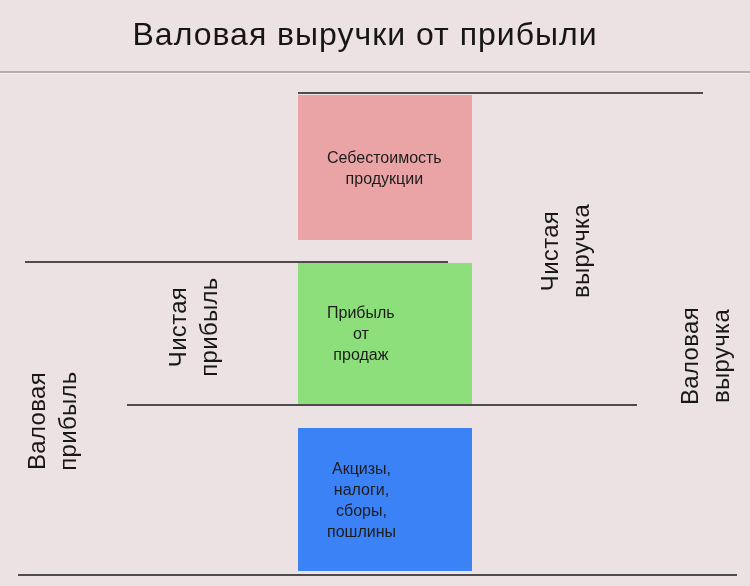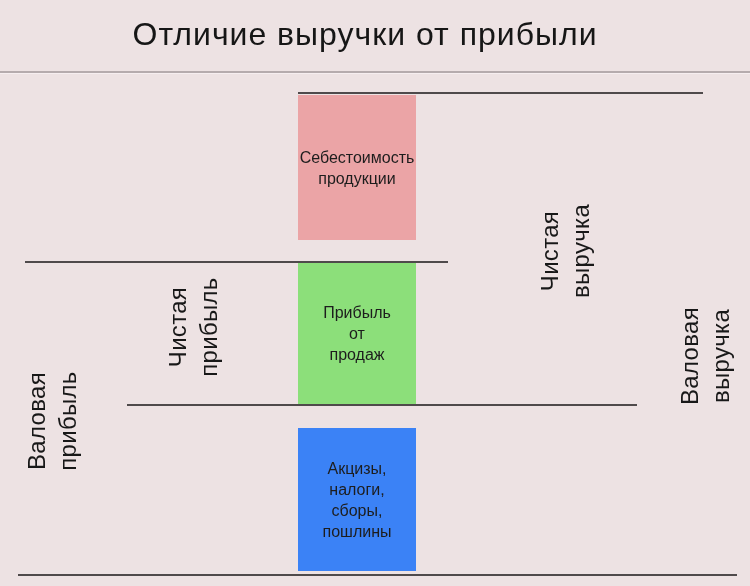--- a/index.html
+++ b/index.html
@@ -42,24 +42,25 @@
     height: 2px;
     background: #4f4a4b;
   }
   .hline.revenue-top   { left: 298px; top: 92px;  width: 405px; }
   .hline.netprofit-top { left: 25px;  top: 261px; width: 423px; }
   .hline.netprofit-bot { left: 127px; top: 404px; width: 510px; }
   .hline.bottom        { left: 18px;  top: 574px; width: 719px; }
   .box {
     position: absolute;
     left: 298px;
-    width: 118px;
+    width: 145px;
     display: flex;
     align-items: center;
-    justify-content: center;
+    justify-content: flex-start;
+    padding-left: 29px;
   }
   .box-label {
     white-space: pre-line;
     text-align: center;
     font-size: 16px;
     line-height: 21px;
     color: #1d1d1d;
   }
   .box.cost   { top: 95px;  height: 145px; background: #eba4a6; }
   .box.profit { top: 263px; height: 141px; background: #8cdf7a; }
@@ -84,21 +85,21 @@
   .vlabel.gross-profit  { left: 52px;  top: 421px; }
   .vlabel.net-profit    { left: 193px; top: 327px; }
   .vlabel.net-revenue   { left: 565px; top: 251px; }
   .vlabel.gross-revenue { left: 705px; top: 356px; }
 </style>
 </head>
 <body>
 
 <div class="canvas">
 
-  <div class="page-title">Отличие выручки от прибыли</div>
+  <div class="page-title">Валовая выручки от прибыли</div>
 
   <div class="title-divider"></div>
 
   <div class="hline revenue-top"></div>
   <div class="hline netprofit-top"></div>
   <div class="hline netprofit-bot"></div>
   <div class="hline bottom"></div>
 
   <div class="box cost" style="background: rgb(235, 164, 166);">
     <div class="box-label">Себестоимость

